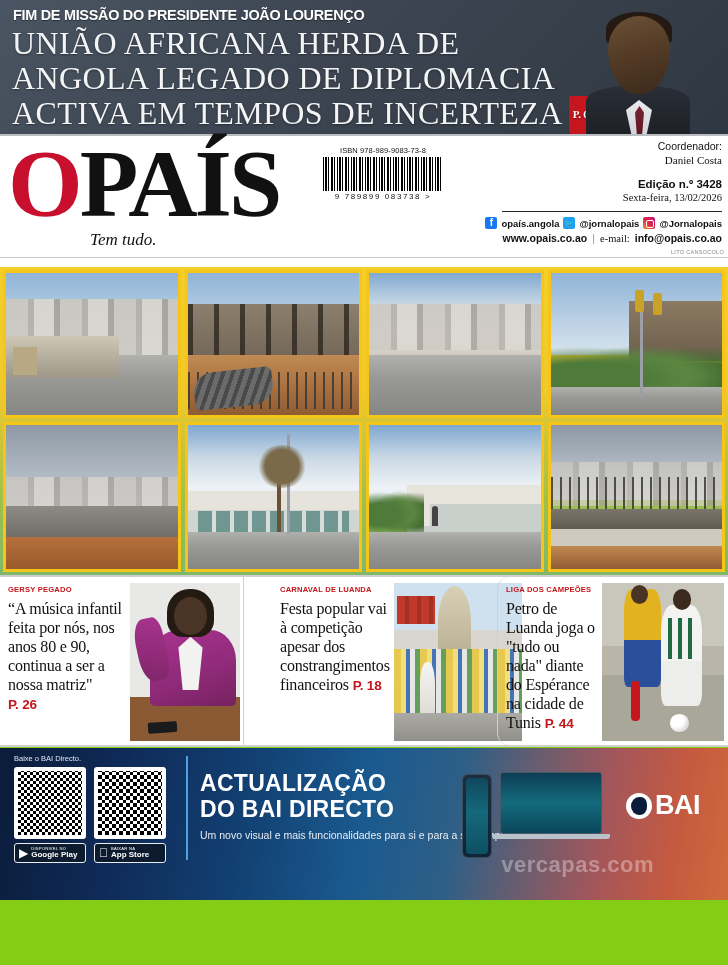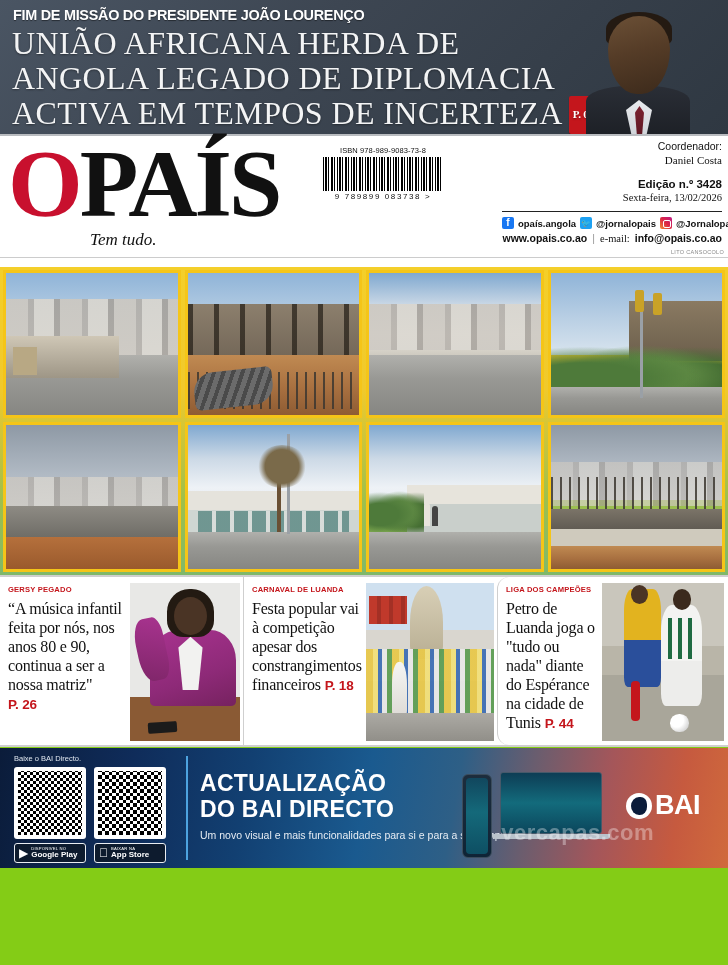--- a/index.html
+++ b/index.html
@@ -141,21 +141,21 @@
     position: absolute; right: 6px; top: 4px; width: 220px; text-align: right;
     color: #111;
   }
   .info-col .lbl { font-size: 10.5px; font-weight: normal; line-height: 13px; }
   .info-col .val { font-family: "Liberation Serif", serif; font-size: 11px; line-height: 14px; }
   .info-col .edicao { font-size: 11.5px; font-weight: bold; margin-top: 10px; line-height: 14px; }
   .info-col .date { font-family: "Liberation Serif", serif; font-size: 10.5px; line-height: 14px; }
   .info-col .price { font-size: 10.5px; font-weight: bold; line-height: 14px; }
   .info-rule { border-top: 1.5px solid #222; margin: 6px 0 5px 0; }
   .social-row {
-    display: flex; align-items: center; justify-content: space-between;
+    display: flex; align-items: center; justify-content: flex-end;
     gap: 4px; font-size: 9.5px; font-weight: bold; color: #111;
     white-space: nowrap;
   }
   .sico { width: 12px; height: 12px; border-radius: 2px; display: inline-block; position: relative; flex: none; }
   .sico.fb { background: #1877f2; }
   .sico.fb::after { content: "f"; position: absolute; inset: 0; color: #fff; font-size: 10px; font-weight: bold; text-align: center; line-height: 12px; }
   .sico.tw { background: #1da1f2; }
   .sico.tw::after { content: "\1F426"; position: absolute; inset: 0; color: #fff; font-size: 8px; text-align: center; line-height: 13px; }
   .sico.ig { background: linear-gradient(45deg,#f09433,#dc2743,#bc1888); }
   .sico.ig::after { content: ""; position: absolute; left: 3px; top: 3px; width: 6px; height: 6px; border: 1.3px solid #fff; border-radius: 2px; }
@@ -271,21 +271,21 @@
   .teasers {
     display: flex;
     height: 172px;
     border-top: 2px solid #cfcfcf;
     border-bottom: 2px solid #cfcfcf;
     background: #fff;
   }
   .tcol { position: relative; display: flex; padding: 6px 0 6px 0; }
   .tcol + .tcol { border-left: 1px solid #cfcfcf; }
   .tcol.c1 { width: 243px; }
-  .tcol.c2 { width: 254px; }
+  .tcol.c2 { width: 254px; padding-left: 28px; }
   .tcol.c3 { width: 231px; border-radius: 12px; }
   .ttext { padding: 2px 6px 0 8px; }
   .tkick {
     color: #c4161c; font-weight: bold; font-size: 8px;
     letter-spacing: .2px; margin-bottom: 5px;
     transform: scaleX(.95); transform-origin: left center;
     white-space: nowrap;
   }
   .thead {
     font-family: "Liberation Serif", serif;
@@ -336,21 +336,21 @@
     background: linear-gradient(180deg,#f3f3f1 0 55%, #ededeb 55% 100%); border-radius: 26% 26% 12% 12%; }
   .fb-green { position:absolute; left:54%; top:22%; width:20%; height:26%;
     background: repeating-linear-gradient(90deg,#1f6b42 0 4px, rgba(0,0,0,0) 4px 10px); }
   .fb-head { position:absolute; left:58%; top:4%; width:15%; height:13%; border-radius:50%; background:#3b2a1d; }
   .fb-head2 { position:absolute; left:24%; top:1%; width:14%; height:12%; border-radius:50%; background:#4a3425; }
   .fb-ball { position:absolute; left:56%; bottom:6%; width:15%; height:11%; border-radius:50%;
     background: radial-gradient(circle at 35% 35%, #fff 0 40%, #ddd 70%, #bbb 100%); }
 
   
   .bai-ad {
-    position: relative; height: 120px; margin-top: 1px;
+    position: relative; height: 152px; margin-top: 1px;
     background: linear-gradient(100deg,
       #0b1c3a 0%, #0f2c5a 18%, #124072 34%, #1a5a8f 50%,
       #2e5f86 62%, #6b5d6e 72%, #a4565a 82%, #c65a3f 92%, #d06a3c 100%);
     overflow: hidden;
   }
   .bai-left { position: absolute; left: 14px; top: 6px; width: 165px; }
   .bai-baixe { color: #dfe6ef; font-size: 7.5px; margin-bottom: 4px; }
   .qr-row { display: flex; gap: 8px; }
   .qr-box { width: 72px; }
   .qr {

